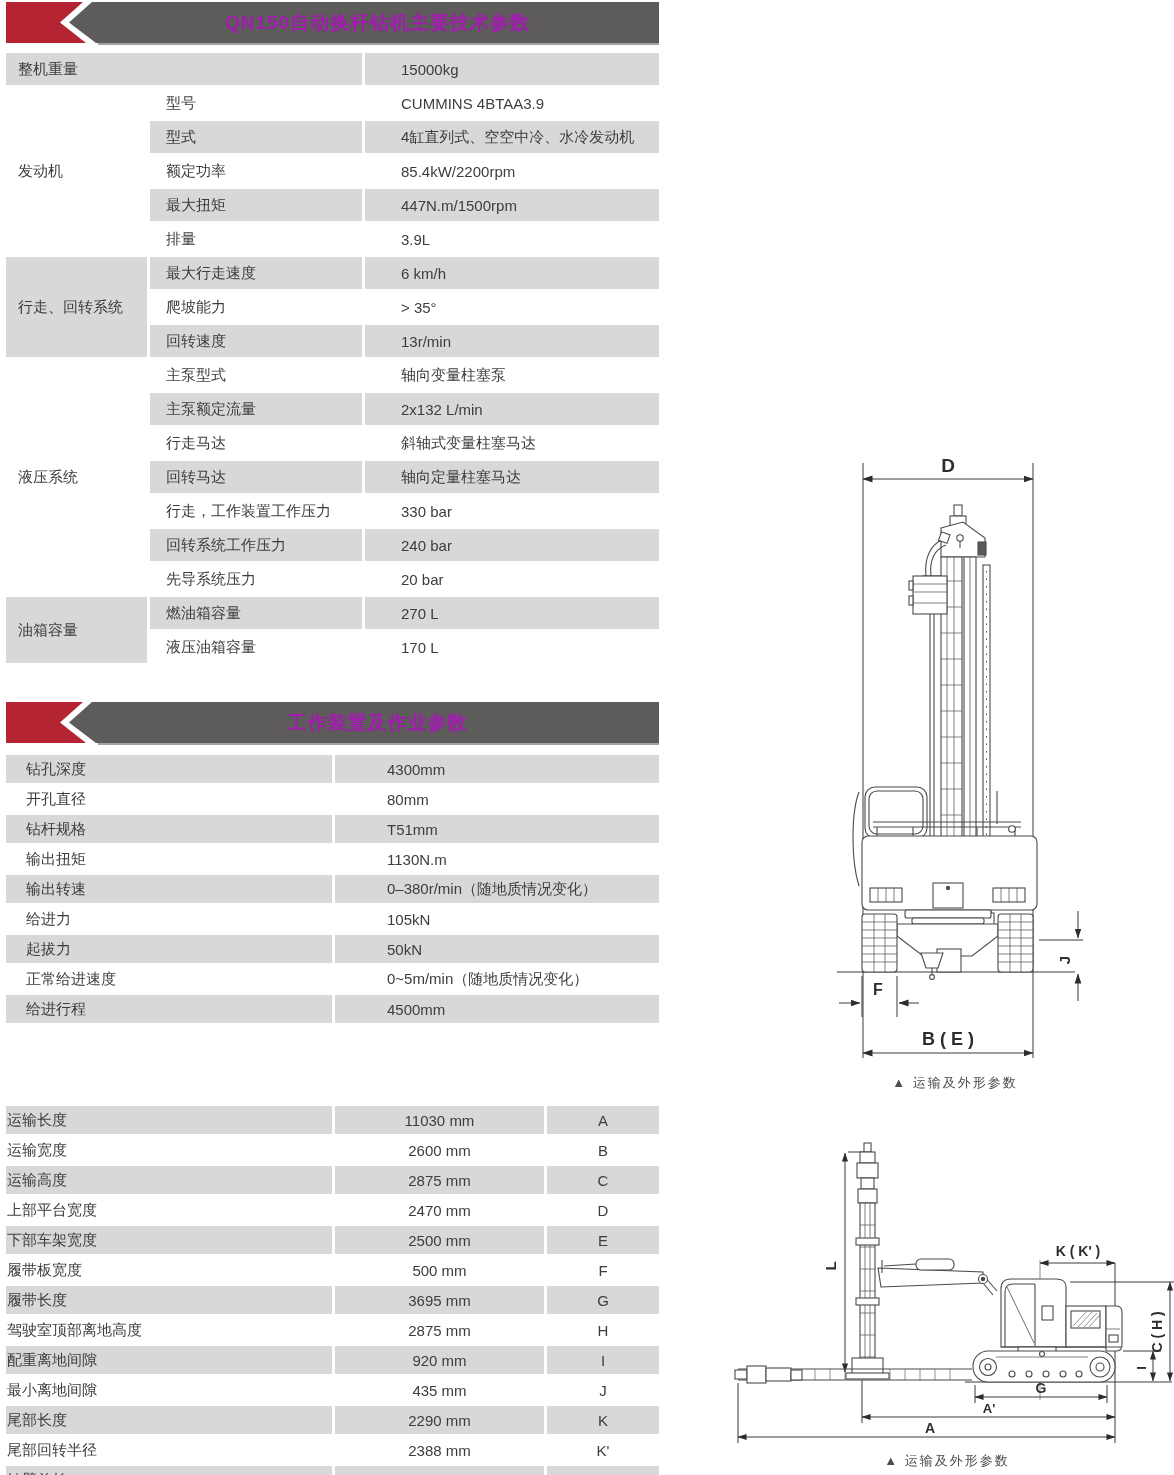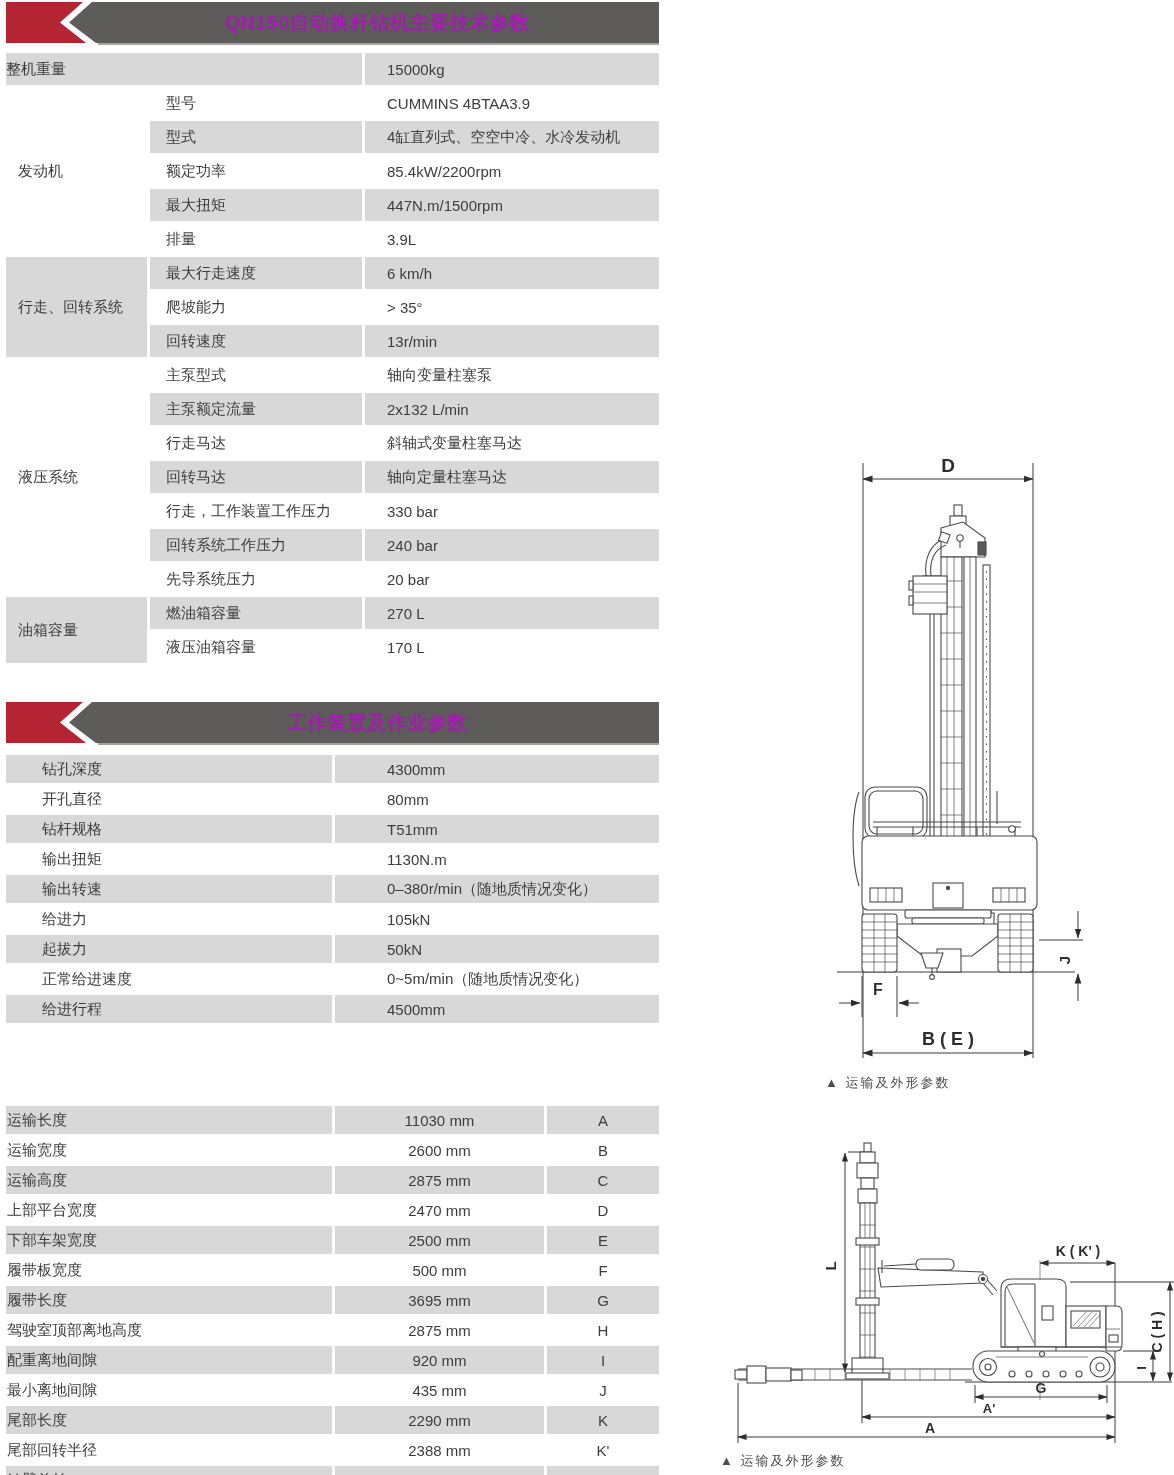--- a/index.html
+++ b/index.html
@@ -21,34 +21,34 @@
 
   
   table.t{position:absolute;border-collapse:separate;border-spacing:0;table-layout:fixed;
           font-size:15px;color:#3d3d3d;}
   table.t td{border-bottom:2px solid #fff;overflow:hidden;white-space:nowrap;vertical-align:middle;}
   .g{background:#d8d8d8;}
   .w{background:#ffffff;}
   .div3{border-right:3px solid #fff;}
   .t1 td{height:30px;}
   .t2 td,.t3 td{height:26px;}
-  .t1 .c1{padding-left:0;}
+  .t1 .c1{padding-left:12px;}
   .t1 .grp{padding-left:12px;}
   .t1 .c2{padding-left:16px;}
-  .t1 .c3{padding-left:22px;}
-  .t2 .lbl{padding-left:36px;}
+  .t1 .c3{padding-left:36px;}
+  .t2 .lbl{padding-left:20px;}
   .t2 .val{padding-left:52px;}
   .t3 .lbl{}
   .t3 .val,.t3 .code{text-align:center;}
 
   
   .diagram{position:absolute;}
   .diagram svg{display:block;}
   svg text{font-family:"Liberation Sans","DejaVu Sans",sans-serif;fill:#2d2d2d;font-weight:bold;}
-  .caption{position:absolute;font-size:13px;color:#4d4d4d;letter-spacing:2px;}
+  .caption{position:absolute;text-align:center;font-size:13px;color:#4d4d4d;letter-spacing:2px;}
 </style>
 </head>
 <body>
 
 <div class="sheet">
 
   <div class="hdr" style="top:2px;">
     <div class="bar"></div>
     <div class="shade"></div>
     <div class="red"></div>

